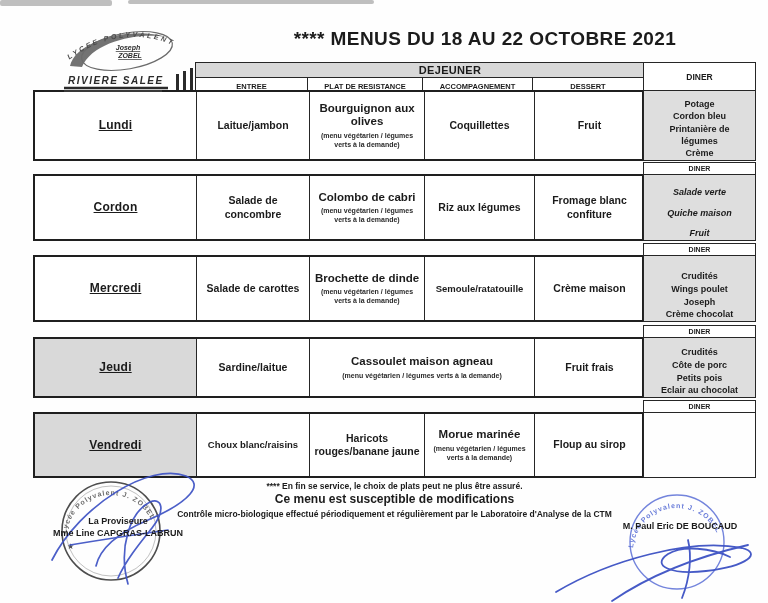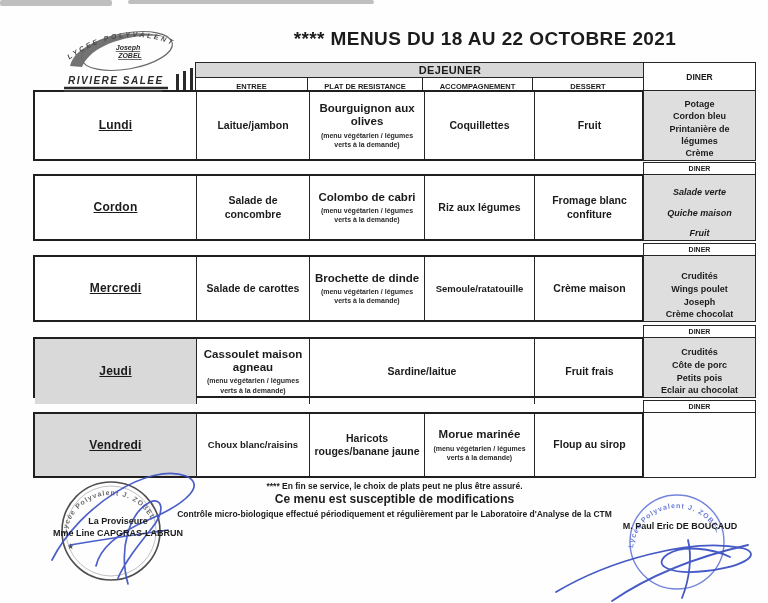--- a/index.html
+++ b/index.html
@@ -164,25 +164,25 @@
       <div>Crudités</div>
       <div>Wings poulet</div>
       <div>Joseph</div>
       <div>Crème chocolat</div>
     </div>
   </div>
 
   <div class="diner-label abs" style="top:325px">DINER</div>
   <div class="day-row merged" style="top:337px;height:61px">
     <div class="cell day gray">Jeudi</div>
+    <div class="cell">Sardine/laitue</div>
     <div class="cell">
       <div class="plat-name">Cassoulet maison agneau</div>
       <div class="plat-note">(menu végétarien / légumes verts à la demande)</div>
     </div>
-    <div class="cell">Sardine/laitue</div>
     <div class="cell">Fruit frais</div>
   </div>
   <div class="diner-box gray" style="top:337px;height:61px">
     <div class="diner-items">
       <div>Crudités</div>
       <div>Côte de porc</div>
       <div>Petits pois</div>
       <div>Eclair au chocolat</div>
     </div>
   </div>

